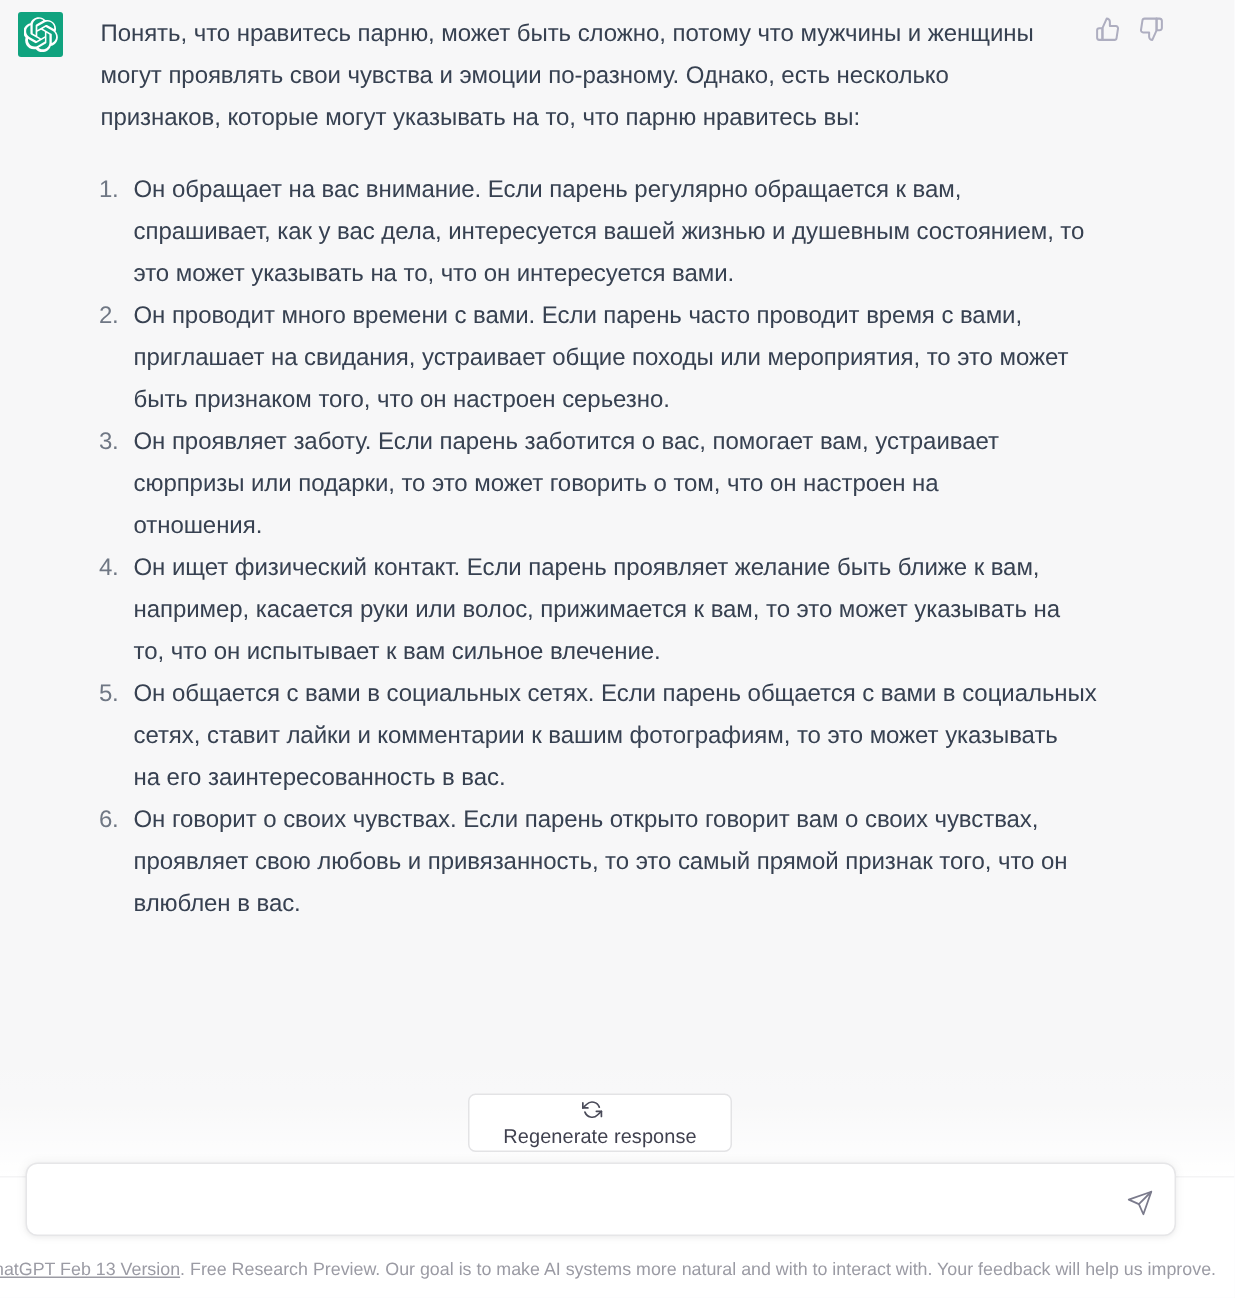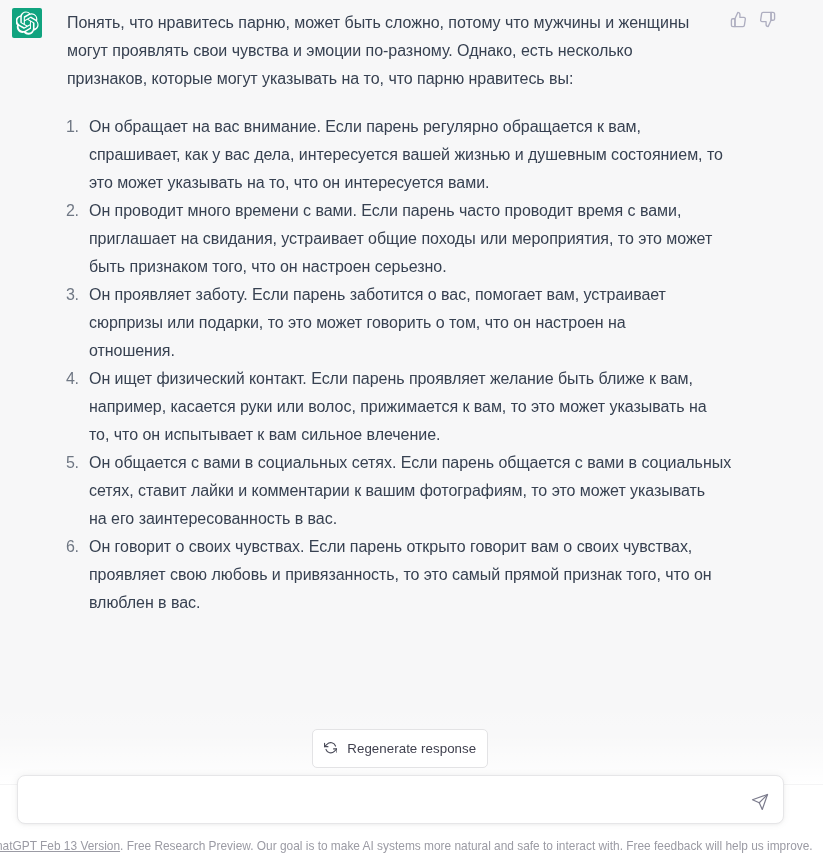--- a/index.html
+++ b/index.html
@@ -24,21 +24,21 @@
   .content ol li .mk{position:absolute;left:-1px;top:0px;color:#6f7784;font-size:16px;letter-spacing:-0.3px;}
 
   .acts{position:absolute;left:730px;top:11px;width:60px;height:20px;}
   .acts span{position:absolute;top:0;display:block;}
   .acts .up{left:0;}
   .acts .down{left:29px;}
 
   .regen{position:absolute;left:312px;top:729px;box-sizing:border-box;width:176px;height:39px;
          border:1px solid #e3e3e5;background:#ffffff;border-radius:5px;
          display:flex;align-items:center;justify-content:center;
-         font-size:13.3px;color:#40414f;letter-spacing:0.05px;}
+         font-size:13.3px;color:#40414f;letter-spacing:0.05px;flex-direction:column;}
   .regen .ricon{display:block;margin-right:10px;margin-top:1px;}
 
   .composer{position:absolute;left:17px;top:775px;width:767px;height:49px;box-sizing:border-box;
             border:1px solid #e6e6e8;border-radius:8px;background:#ffffff;
             box-shadow:0 0 8px rgba(0,0,0,.055), 0 1px 3px rgba(0,0,0,.04);}
   .cinput{position:absolute;left:12px;top:1px;width:700px;height:44px;border:0;outline:0;
           background:transparent;font-family:"Liberation Sans",sans-serif;font-size:16px;color:#374151;padding:0;}
   .sendbtn{position:absolute;left:730px;top:14px;width:26px;height:26px;}
   .sendbtn svg{position:absolute;left:3px;top:3px;}
 
@@ -124,16 +124,16 @@
       <span>
         <svg width="18" height="18" viewBox="0 0 24 24" fill="none" stroke="#7b7b8c" stroke-width="1.6" stroke-linecap="round" stroke-linejoin="round">
             <line x1="22" y1="2" x2="11" y2="13"></line>
             <polygon points="22 2 15 22 11 13 2 9 22 2"></polygon>
           </svg>
       </span>
     </span>
   </div>
 
   <div class="footer">
-    <span class="lnk">hatGPT Feb 13 Version</span><span>. Free Research Preview. Our goal is to make AI systems more natural and safe to interact with. Free feedback will help us improve.</span>
+    <span class="lnk">hatGPT Feb 13 Version</span><span>. Free Research Preview. Our goal is to make AI systems more natural and with to interact with. Your feedback will help us improve.</span>
   </div>
 
 </div>
 
 </body></html>

